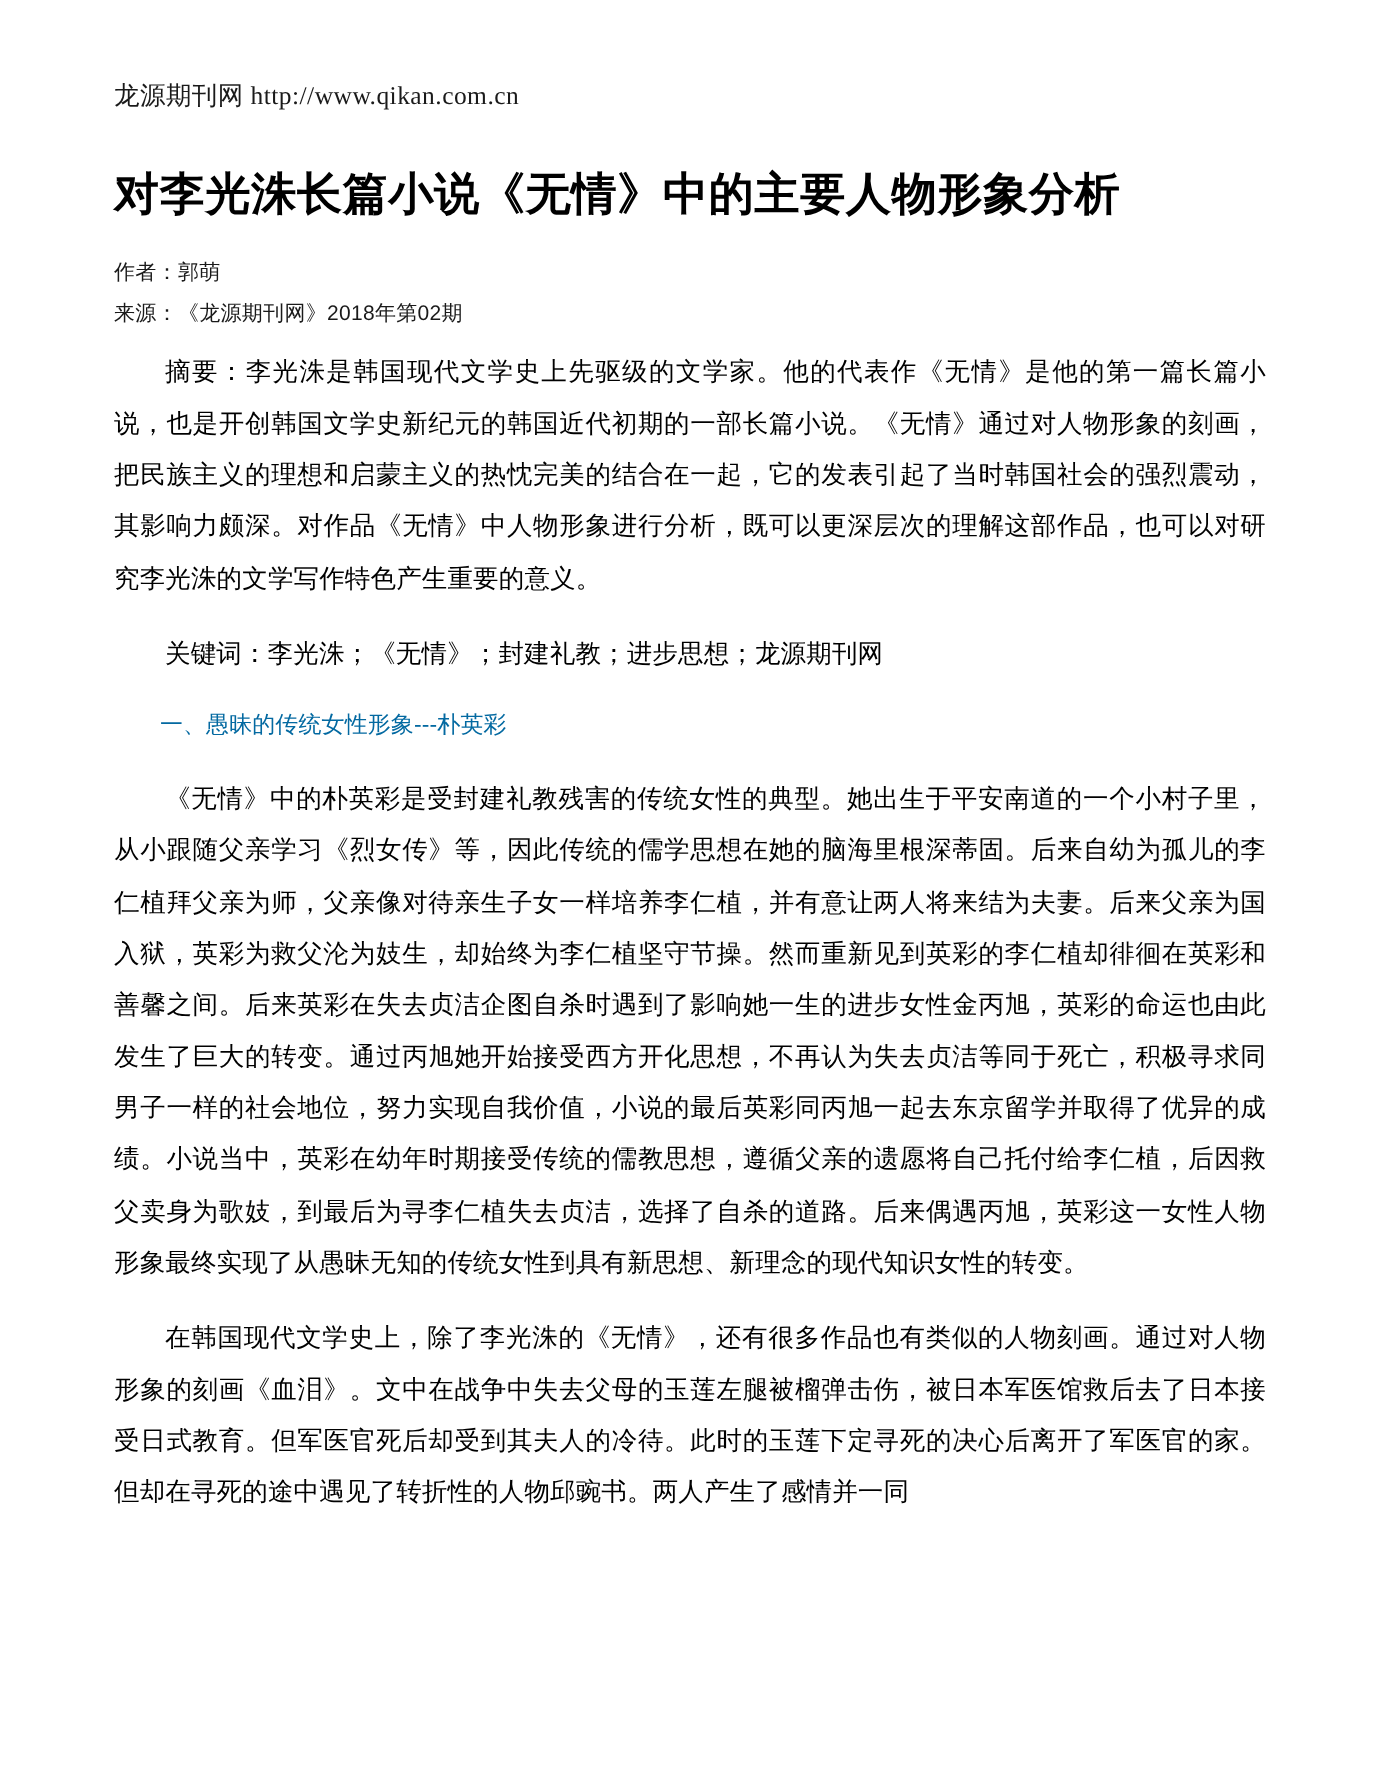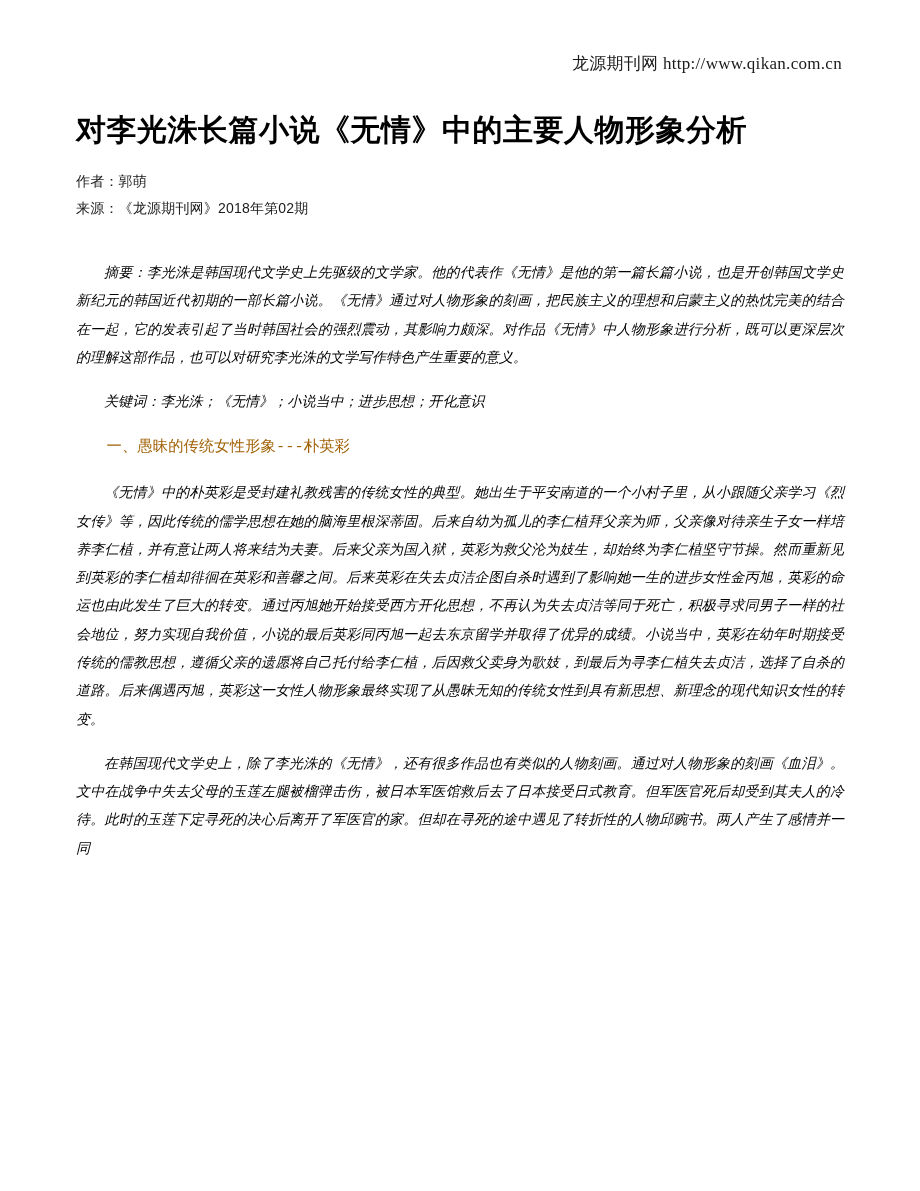--- a/index.html
+++ b/index.html
@@ -16,21 +16,20 @@
     overflow: hidden;
   }
   .page {
     width: 920px;
     height: 1191px;
     box-sizing: border-box;
     padding: 52px 76px 0 76px;
     position: relative;
   }
   .site-header {
-    text-align: right;
     font-family: "Liberation Serif", "DejaVu Serif", serif;
     font-size: 17px;
     color: #1a1a1a;
     letter-spacing: 0.3px;
     margin-bottom: 34px;
     padding-right: 2px;
   }
   .doc-title {
     font-family: Liberation Sans, sans-serif;
     font-size: 30px;
@@ -42,39 +41,38 @@
     max-width: 760px;
   }
   .meta-line {
     font-family: "Liberation Sans", "DejaVu Sans", sans-serif;
     font-size: 14px;
     line-height: 1.95;
     color: #1a1a1a;
     letter-spacing: 0.2px;
   }
   .meta-block {
-    margin-bottom: 36px;
+    margin-bottom: 9px;
   }
   .body-text {
     font-family: "Liberation Sans", "DejaVu Sans", sans-serif;
-    font-size: 14px;
+    font-size: 17px;
     line-height: 2.02;
     text-align: justify;
     text-justify: inter-ideograph;
     color: #000;
     margin: 0 0 16px 0;
     text-indent: 2em;
     letter-spacing: 0.1px;
-    font-style: italic;
   }
   .section-heading {
-    font-family: Liberation Mono, monospace;
+    font-family: Liberation Sans, sans-serif;
     font-size: 15.3px;
     line-height: 2.02;
-    color: #a16207;
+    color: #0369a1;
     margin: 0 0 16px 0;
     text-indent: 2em;
     letter-spacing: 0.1px;
   }
 </style>
 </head>
 <body>
 
 <div class="page">
 
@@ -82,21 +80,21 @@
 
   <h1 class="doc-title">对李光洙长篇小说《无情》中的主要人物形象分析</h1>
 
   <div class="meta-block">
     <div class="meta-line">作者：郭萌</div>
     <div class="meta-line">来源：《龙源期刊网》2018年第02期</div>
   </div>
 
   <p class="body-text">摘要：李光洙是韩国现代文学史上先驱级的文学家。他的代表作《无情》是他的第一篇长篇小说，也是开创韩国文学史新纪元的韩国近代初期的一部长篇小说。《无情》通过对人物形象的刻画，把民族主义的理想和启蒙主义的热忱完美的结合在一起，它的发表引起了当时韩国社会的强烈震动，其影响力颇深。对作品《无情》中人物形象进行分析，既可以更深层次的理解这部作品，也可以对研究李光洙的文学写作特色产生重要的意义。</p>
 
-  <p class="body-text">关键词：李光洙；《无情》；小说当中；进步思想；开化意识</p>
+  <p class="body-text">关键词：李光洙；《无情》；封建礼教；进步思想；龙源期刊网</p>
 
 
   <p class="section-heading">一、愚昧的传统女性形象---朴英彩</p>
 
   <p class="body-text">《无情》中的朴英彩是受封建礼教残害的传统女性的典型。她出生于平安南道的一个小村子里，从小跟随父亲学习《烈女传》等，因此传统的儒学思想在她的脑海里根深蒂固。后来自幼为孤儿的李仁植拜父亲为师，父亲像对待亲生子女一样培养李仁植，并有意让两人将来结为夫妻。后来父亲为国入狱，英彩为救父沦为妓生，却始终为李仁植坚守节操。然而重新见到英彩的李仁植却徘徊在英彩和善馨之间。后来英彩在失去贞洁企图自杀时遇到了影响她一生的进步女性金丙旭，英彩的命运也由此发生了巨大的转变。通过丙旭她开始接受西方开化思想，不再认为失去贞洁等同于死亡，积极寻求同男子一样的社会地位，努力实现自我价值，小说的最后英彩同丙旭一起去东京留学并取得了优异的成绩。小说当中，英彩在幼年时期接受传统的儒教思想，遵循父亲的遗愿将自己托付给李仁植，后因救父卖身为歌妓，到最后为寻李仁植失去贞洁，选择了自杀的道路。后来偶遇丙旭，英彩这一女性人物形象最终实现了从愚昧无知的传统女性到具有新思想、新理念的现代知识女性的转变。</p>
 
   <p class="body-text">在韩国现代文学史上，除了李光洙的《无情》，还有很多作品也有类似的人物刻画。通过对人物形象的刻画《血泪》。文中在战争中失去父母的玉莲左腿被榴弹击伤，被日本军医馆救后去了日本接受日式教育。但军医官死后却受到其夫人的冷待。此时的玉莲下定寻死的决心后离开了军医官的家。但却在寻死的途中遇见了转折性的人物邱豌书。两人产生了感情并一同</p>
 
 </div>
 

